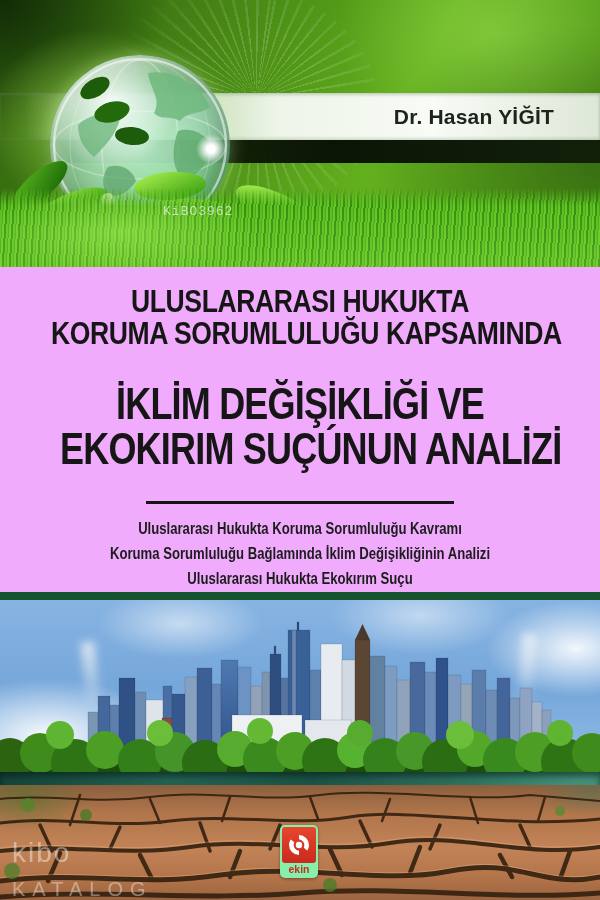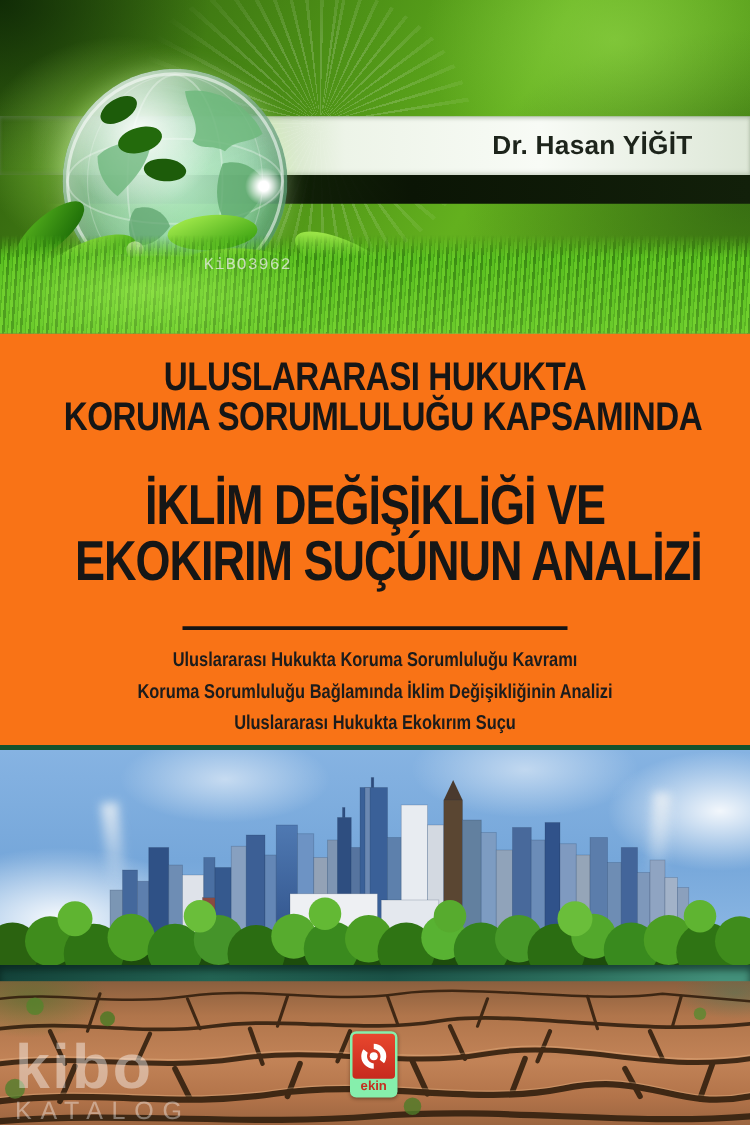--- a/index.html
+++ b/index.html
@@ -40,21 +40,21 @@
       linear-gradient(180deg, rgba(110,210,40,0) 0%, rgba(110,210,40,.25) 30%, rgba(150,235,70,.35) 100%),
       radial-gradient(180px 60px at 20% 55%, rgba(190,255,110,.5), transparent 75%),
       repeating-linear-gradient(94deg,#2e7a0e 0 2px,#54ba1e 2px 4px,#3f9a14 4px 5px,#62c524 5px 7px);
     -webkit-mask:linear-gradient(180deg, transparent 0, #000 18px);
             mask:linear-gradient(180deg, transparent 0, #000 18px);}
   .photo-mark{position:absolute;left:142px;top:204px;z-index:6;font-family:Liberation Mono, monospace;
     font-size:13px;letter-spacing:1px;color:rgba(228,232,224,.8);margin-left:21px;}
 
   
   .title-section{position:absolute;left:0;top:267px;width:600px;height:333px;box-sizing:border-box;
-    background:#f97316;border-bottom:4px solid #14532d;text-align:center;color:#161616;}
+    background:#f0abfc;border-bottom:8px solid #14532d;text-align:center;color:#161616;}
   .heading{padding-top:18px;font-size:32px;line-height:32px;font-weight:800;letter-spacing:-.5px;
     transform:scaleX(.83);transform-origin:50% 0;white-space:nowrap;}
   .main-title{margin-top:32px;font-size:45px;line-height:45px;font-weight:800;letter-spacing:-1px;
     transform:scaleX(.80);transform-origin:50% 0;white-space:nowrap;}
   .divider{width:308px;height:3px;background:#141414;margin:30px auto 12px auto;}
   .subtitles{font-size:16px;line-height:25px;font-weight:700;color:#1c1c1c;
     transform:scaleX(.82);transform-origin:50% 0;white-space:nowrap;}
 
   
   .bottom-photo{position:absolute;left:0;top:600px;width:600px;height:300px;overflow:hidden;}
@@ -75,21 +75,21 @@
   .water{position:absolute;left:0;top:172px;width:600px;height:22px;
     background:linear-gradient(90deg,#14433a,#236353 28%,#1b5247 52%,#2e7260 78%,#43907a 96%);
     box-shadow:inset 0 4px 6px rgba(5,25,18,.6);filter:blur(.6px);}
   .earth{position:absolute;left:0;top:185px;width:600px;height:115px;
     background:
       radial-gradient(90px 45px at 4% 12%, rgba(75,115,45,.55), transparent 70%),
       radial-gradient(70px 30px at 98% 8%, rgba(70,120,90,.45), transparent 70%),
       linear-gradient(180deg,#8a5f3e 0%,#b0754b 24%,#c28357 55%,#b3744a 80%,#9c6540 100%);}
   .cracks{position:absolute;left:0;top:0;}
   .kibo{position:absolute;left:12px;top:232px;color:#fff;z-index:3;}
-  .kibo .k1{font-size:50px;line-height:42px;font-weight:700;letter-spacing:2px;opacity:.42;}
+  .kibo .k1{font-size:28px;line-height:42px;font-weight:400;letter-spacing:2px;opacity:.42;}
   .kibo .k2{font-size:20px;line-height:22px;letter-spacing:7px;opacity:.38;margin-top:4px;text-align:center;}
   .ekin{position:absolute;left:280px;top:225px;width:38px;height:53px;z-index:3;
     background:#86efac;border-radius:5px;padding:2px;box-sizing:border-box;
     box-shadow:0 1px 3px rgba(40,20,10,.45);}
   .ekin .emblem{width:34px;height:36px;border-radius:3px;display:flex;align-items:center;justify-content:center;
     background:linear-gradient(180deg,#e8472e,#c72a1e);}
   .ekin .ekin-name{display:block;text-align:center;font-size:10.5px;line-height:13px;font-weight:bold;color:#c52e20;}
 </style>
 </head>
 <body>

